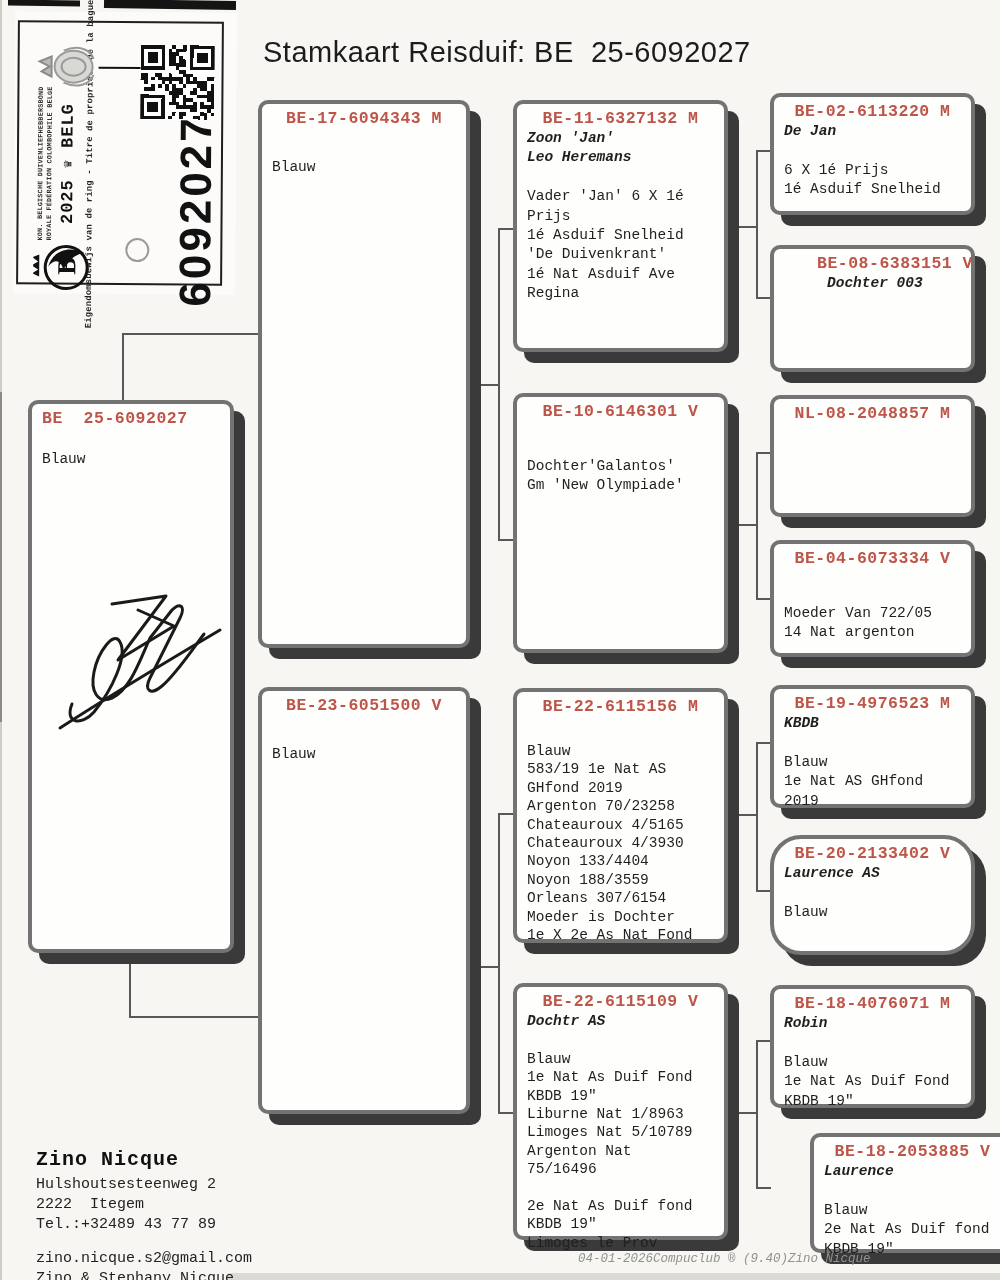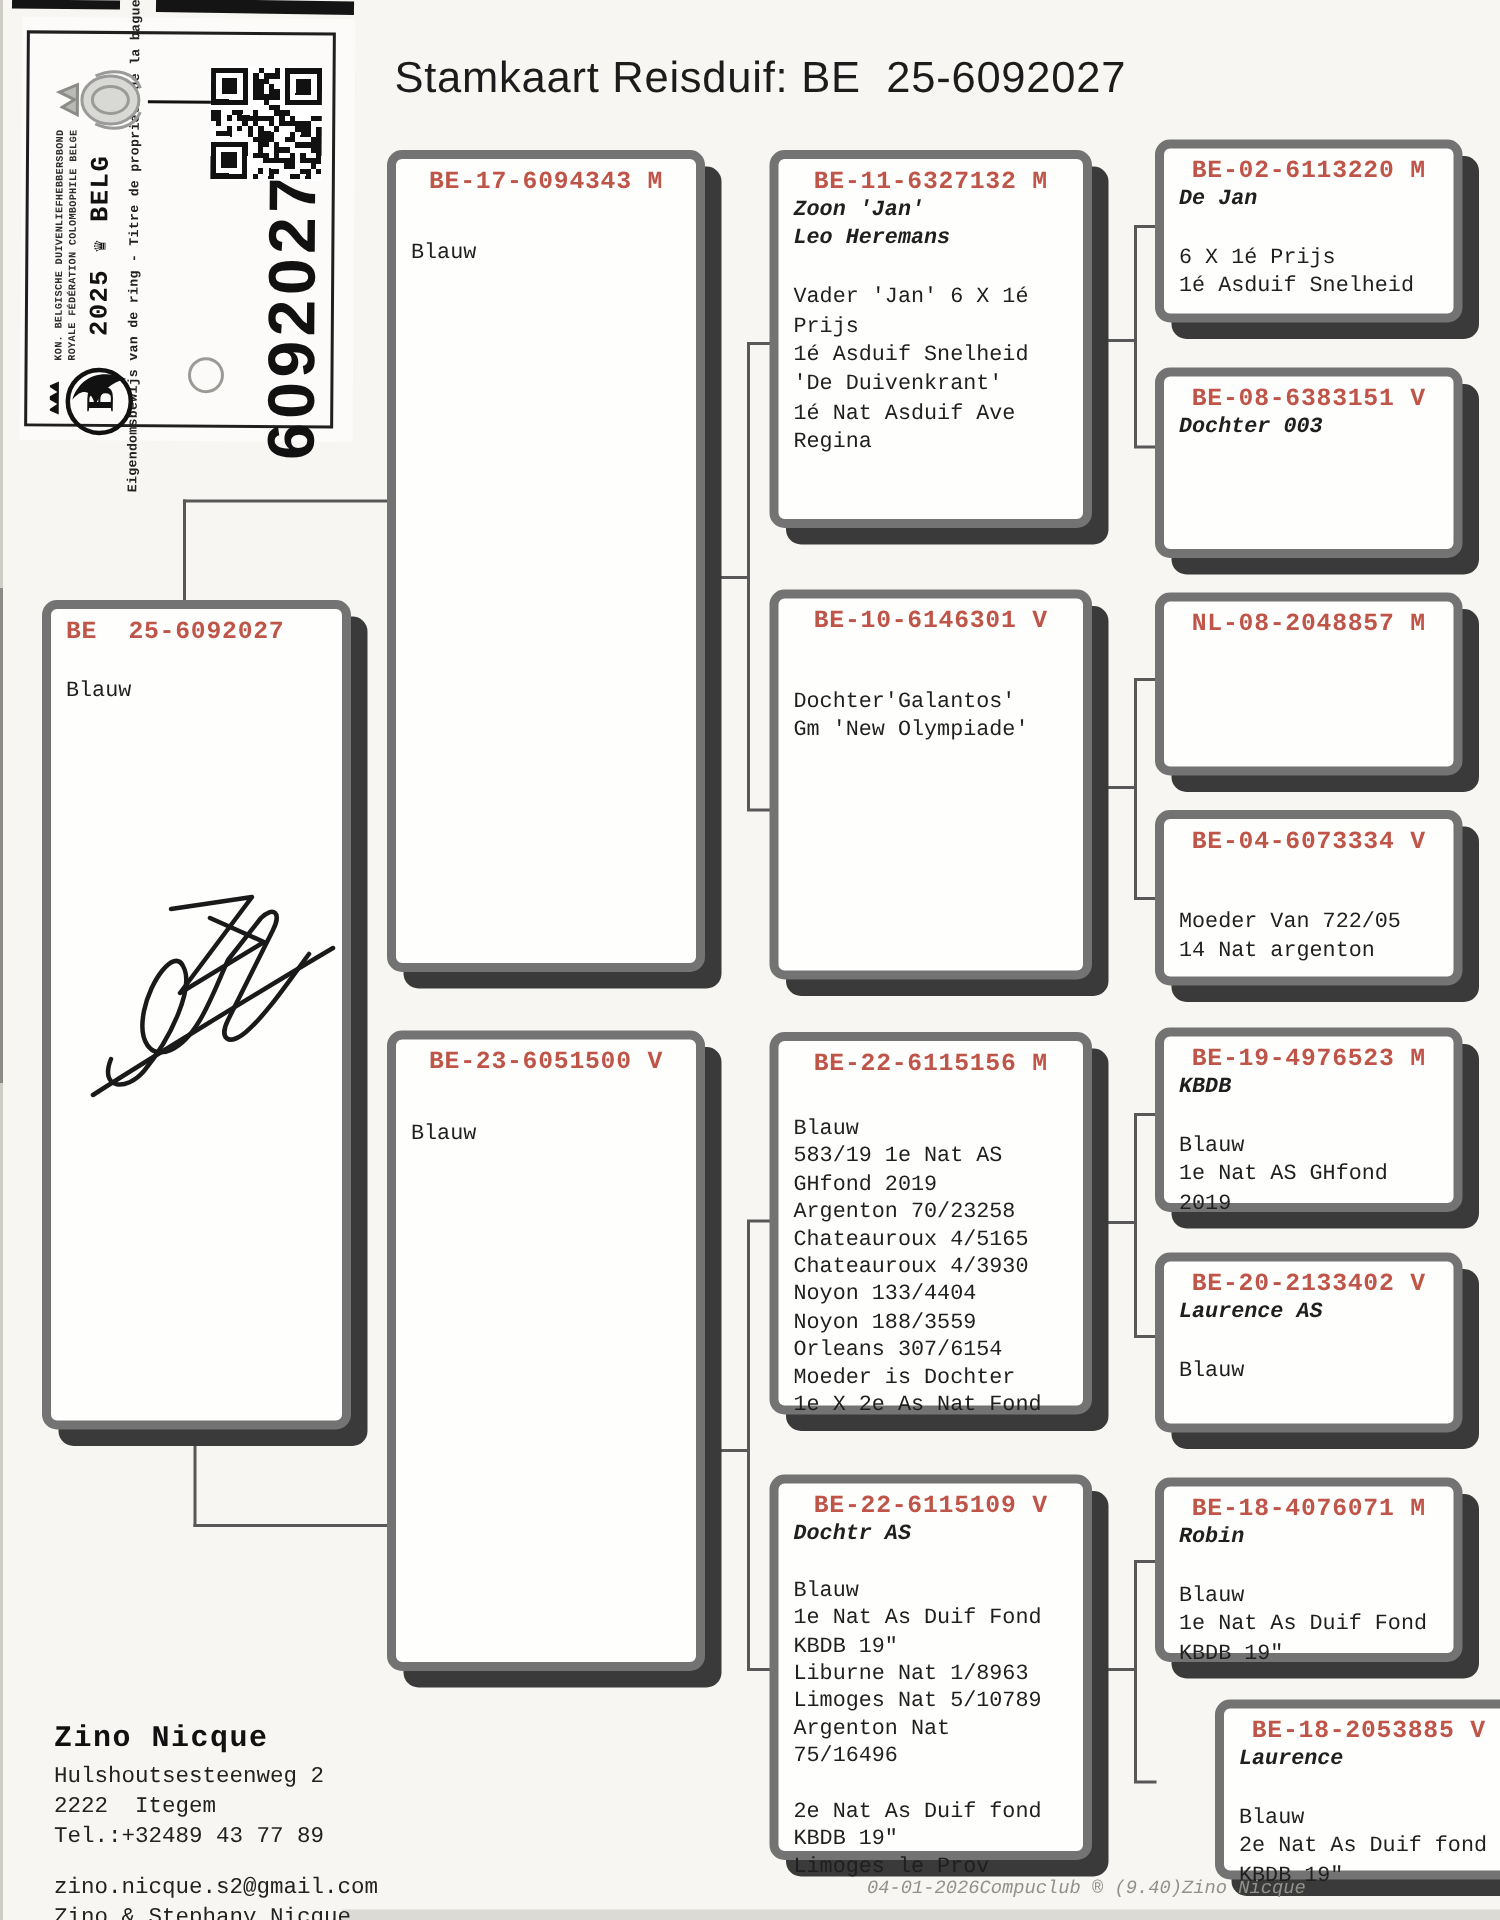--- a/index.html
+++ b/index.html
@@ -30,21 +30,21 @@
   .blogo{position:absolute;left:20px;top:224px;width:58px;height:64px;}
   .hole{position:absolute;left:112px;top:226px;width:20px;height:20px;border-radius:50%;border:2px solid #9a9a97;background:#fbfaf8;}
   
   .page-title{
     position:absolute;left:263px;top:36px;
     font-family:"Liberation Sans","DejaVu Sans",sans-serif;
     font-size:29px;color:#1c1c1c;white-space:pre;letter-spacing:.5px;
   }
   
   .pbox{
-    position:absolute;background:#fefefd;border:6px solid #737373;border-radius:10px;
+    position:absolute;background:#fefefd;border:4px solid #737373;border-radius:10px;
     box-shadow:11px 11px 0 0 #3a3a3a;box-sizing:border-box;
   }
   .phead{
     margin-top:5px;text-align:center;font-weight:bold;font-size:16.5px;
     color:#bf5549;letter-spacing:.5px;white-space:pre;
   }
   .pbox.subject .phead{text-align:left;padding-left:10px;}
   .ptitle{margin:1px 10px 0;font-weight:bold;font-style:italic;font-size:14.5px;line-height:19.4px;white-space:pre;}
   .pbody{margin:0 10px;font-size:14.5px;line-height:19.4px;white-space:pre;}
   .pbody.tight{line-height:18.4px;}
@@ -340,41 +340,41 @@
 Limoges le Prov</div>
 </div>
 
 <div class="pbox" style="left:770px;top:93px;width:205px;height:122px;">
   <div class="phead">BE-02-6113220 M</div>
   <div class="ptitle">De Jan</div>
   <div class="pbody">
 6 X 1é Prijs
 1é Asduif Snelheid</div>
 </div>
-<div class="pbox" style="left:770px;top:245px;width:205px;height:127px;">
+<div class="pbox" style="left:770px;top:245px;width:205px;height:127px;padding-left:43px;">
   <div class="phead">BE-08-6383151 V</div>
   <div class="ptitle">Dochter 003</div>
 </div>
 <div class="pbox" style="left:770px;top:395px;width:205px;height:122px;">
   <div class="phead">NL-08-2048857 M</div>
 </div>
 <div class="pbox" style="left:770px;top:540px;width:205px;height:117px;">
   <div class="phead">BE-04-6073334 V</div>
   <div class="pbody" style="margin-top:36px;">Moeder Van 722/05
 14 Nat argenton</div>
 </div>
 <div class="pbox" style="left:770px;top:685px;width:205px;height:123px;">
   <div class="phead">BE-19-4976523 M</div>
   <div class="ptitle">KBDB</div>
   <div class="pbody">
 Blauw
 1e Nat AS GHfond
 2019</div>
 </div>
-<div class="pbox" style="left:770px;top:835px;width:205px;height:120px;">
+<div class="pbox" style="left:770px;top:835px;width:205px;height:120px;border-radius:31px;">
   <div class="phead">BE-20-2133402 V</div>
   <div class="ptitle">Laurence AS</div>
   <div class="pbody">
 Blauw</div>
 </div>
 <div class="pbox" style="left:770px;top:985px;width:205px;height:123px;">
   <div class="phead">BE-18-4076071 M</div>
   <div class="ptitle">Robin</div>
   <div class="pbody">
 Blauw

